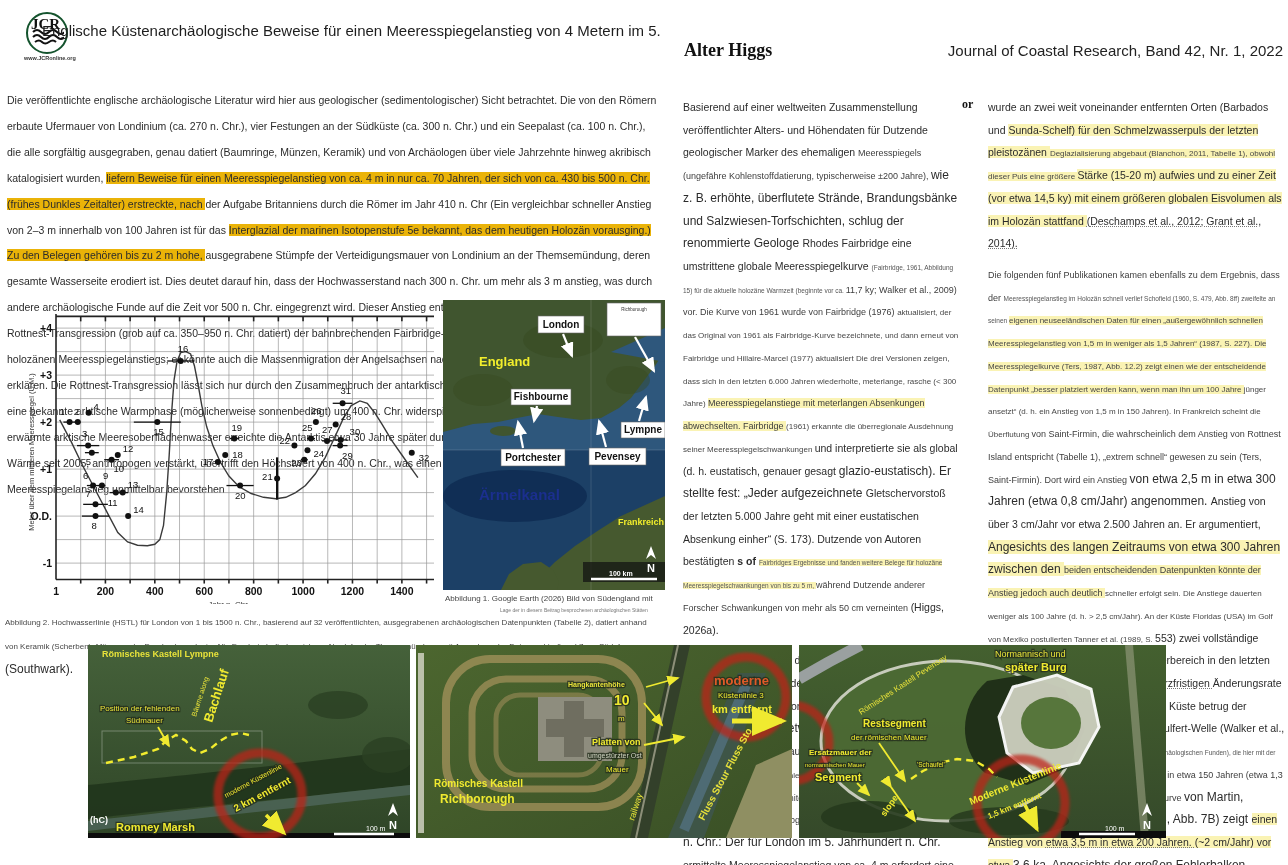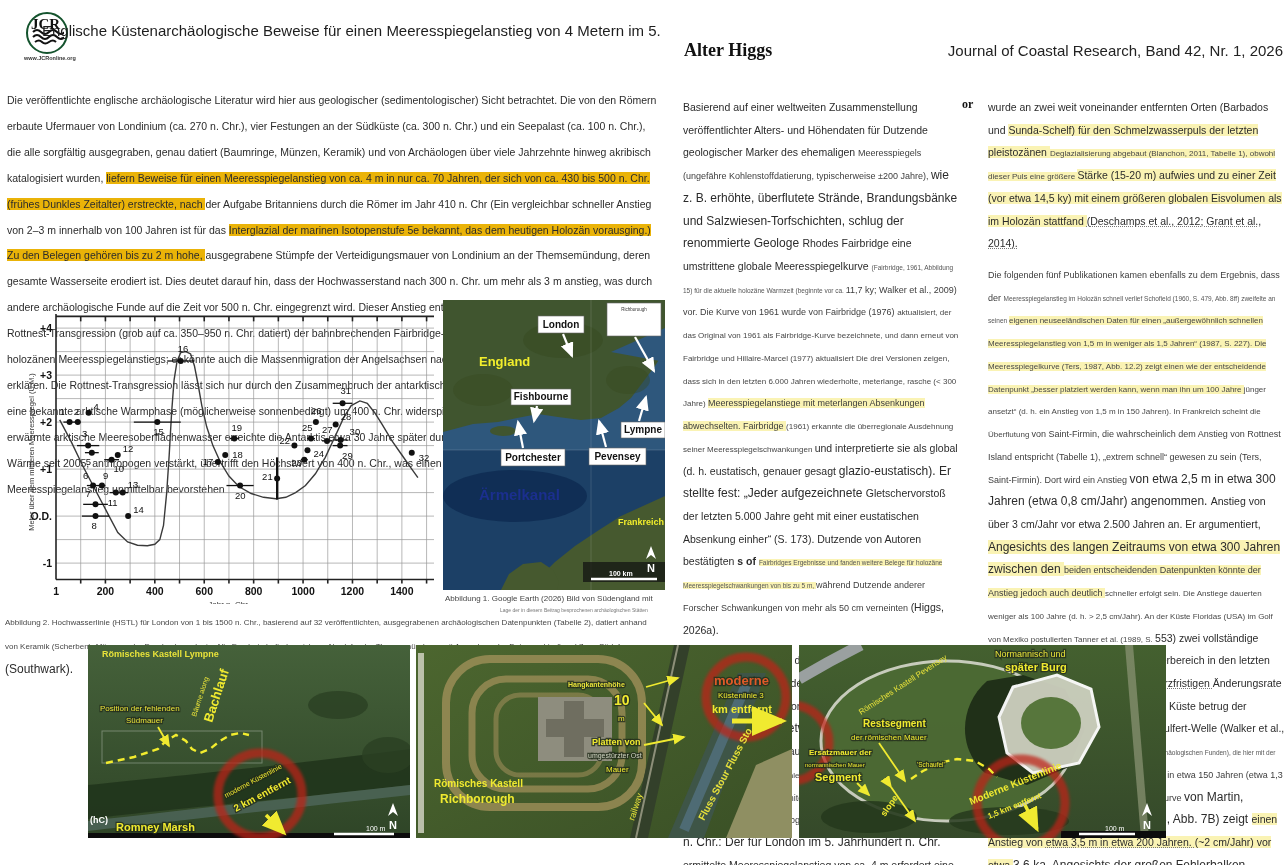--- a/index.html
+++ b/index.html
@@ -70,21 +70,21 @@
         <path d="M3,18 q4,-4 8,0 t8,0 t8,0 t8,0" stroke="#111" fill="none" stroke-width="2"></path>
         <path d="M3,23 q4,-4 8,0 t8,0 t8,0 t8,0" stroke="#111" fill="none" stroke-width="2"></path>
         <path d="M5,28 q4,-3 7,0 t7,0 t7,0" stroke="#111" fill="none" stroke-width="2"></path>
       </svg>
       <span class="logo-jcr">JCR</span>
     </div>
     <div class="logo-url">www.JCRonline.org</div>
   </div>
   <div class="abs title1">Englische Küstenarchäologische Beweise für einen Meeresspiegelanstieg von 4 Metern im 5.</div>
   <div class="abs author">Alter Higgs</div>
-  <div class="abs journal">Journal of Coastal Research, Band 42, Nr. 1, 2026</div>
+  <div class="abs journal">Journal of Coastal Research, Band 42, Nr. 1, 2022</div>
   <div class="abs artifact-or">or</div>
 
   <div class="abs abstract" id="abstract">
       <div class="para"><span class="s3">Die veröffentlichte englische archäologische Literatur wird hier aus geologischer (sedimentologischer) Sicht betrachtet. Die von den Römern erbaute Ufermauer von Londinium (ca. 270 n. Chr.), vier Festungen an der Südküste (ca. 300 n. Chr.) und ein Seepalast (ca. 100 n. Chr.), die alle sorgfältig ausgegraben, genau datiert (Baumringe, Münzen, Keramik) und von Archäologen über viele Jahrzehnte hinweg akribisch katalogisiert wurden, </span><span class="s3 hlg">liefern Beweise für einen Meeresspiegelanstieg von ca. 4 m in nur ca. 70 Jahren, der sich von ca. 430 bis 500 n. Chr. (frühes Dunkles Zeitalter) erstreckte, nach </span><span class="s3">der Aufgabe Britanniens durch die Römer im Jahr 410 n. Chr (Ein vergleichbar schneller Anstieg von 2–3 m innerhalb von 100 Jahren ist für das </span><span class="s3 hlg">Interglazial der marinen Isotopenstufe 5e bekannt, das dem heutigen Holozän vorausging.) Zu den Belegen gehören bis zu 2 m hohe, </span><span class="s3">ausgegrabene Stümpfe der Verteidigungsmauer von Londinium an der Themsemündung, deren gesamte Wasserseite erodiert ist. Dies deutet darauf hin, dass der Hochwasserstand nach 300 n. Chr. um mehr als 3 m anstieg, was durch andere archäologische Funde auf die Zeit vor 500 n. Chr. eingegrenzt wird. Dieser Anstieg entspricht der geologisch begründeten globalen Rottnest-Transgression (grob auf ca. 350–950 n. Chr. datiert) der bahnbrechenden Fairbridge-Kurve von 1961 zur Beschreibung des holozänen Meeresspiegelanstiegs; er könnte auch die Massenmigration der Angelsachsen nach Südostbritannien im späten 5. Jahrhundert erklären. Die Rottnest-Transgression lässt sich nur durch den Zusammenbruch der antarktischen Eisklippen erklären, der wahrscheinlich eine bekannte arktische Warmphase (möglicherweise sonnenbedingt) um 400 n. Chr. widerspiegelt. Das entsprechend außergewöhnlich erwärmte arktische Meeresoberflächenwasser erreichte die Antarktis etwa 30 Jahre später durch die Meeresströmungen. Die arktische Wärme seit 2005, anthropogen verstärkt, übertrifft den Höchstwert von 400 n. Chr., was einen weiteren großen, raschen Meeresspiegelanstieg unmittelbar bevorstehen </span><span class="s6 nl">lässt. </span></div>
     </div>
 
   <svg class="abs" style="left:26px;top:302px;" id="chart" width="422" height="302" viewBox="0 0 422 302">
       <line x1="54.705882352941174" y1="14.34999999999999" x2="54.705882352941174" y2="277.55" class="grid"></line>
       <line x1="79.41176470588235" y1="14.34999999999999" x2="79.41176470588235" y2="277.55" class="grid"></line>
       <line x1="104.11764705882352" y1="14.34999999999999" x2="104.11764705882352" y2="277.55" class="grid"></line>

